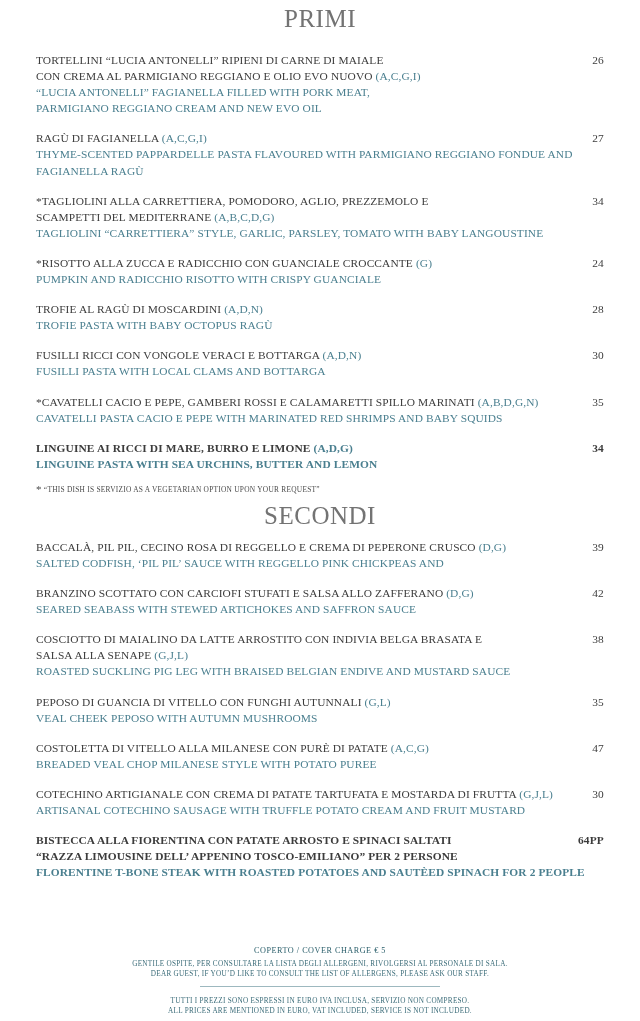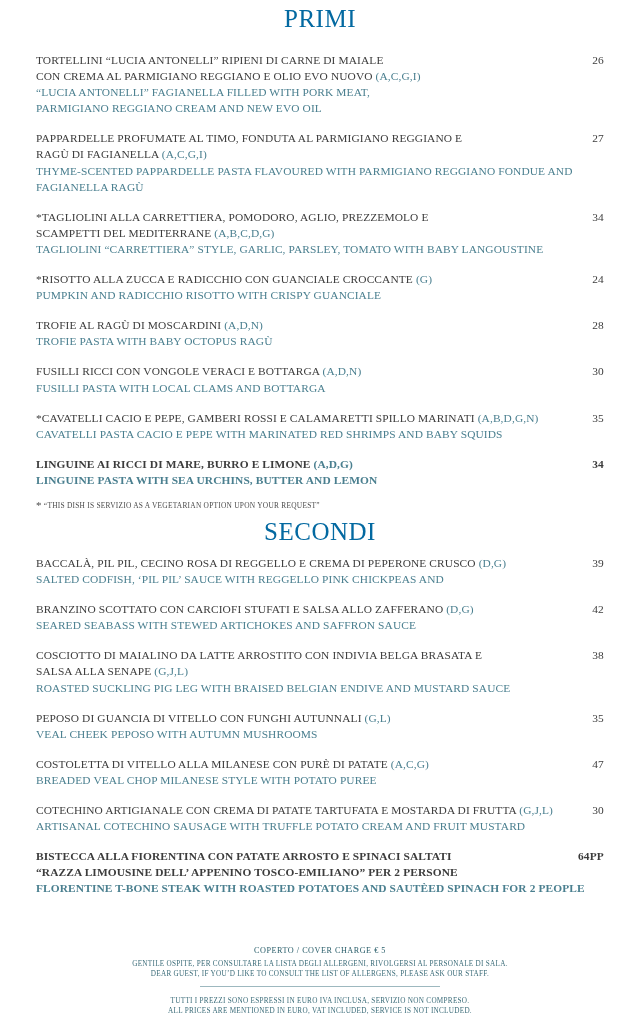--- a/index.html
+++ b/index.html
@@ -20,21 +20,21 @@
     position: relative;
     width: 640px;
     height: 1021px;
     box-sizing: border-box;
     padding: 0 36px;
   }
 
   
   .section-heading {
     text-align: center;
-    color: #0369a1;
+    color: #737373;
     font-size: 25px;
     font-weight: 400;
     letter-spacing: 0.5px;
     line-height: 1;
     margin: 0;
     padding: 0;
     font-family: "Liberation Serif", "DejaVu Serif", serif;
   }
   .section-primi { padding-top: 6px; padding-bottom: 21px; }
   .section-secondi { padding-top: 8px; padding-bottom: 11px; }
@@ -139,21 +139,20 @@
         <div class="dish-text">
           <div class="line line-it"><span>TORTELLINI “LUCIA ANTONELLI” RIPIENI DI CARNE DI MAIALE</span></div>
           <div class="line line-it"><span>CON CREMA AL PARMIGIANO REGGIANO E OLIO EVO NUOVO </span><span class="alg">(A,C,G,I)</span></div>
           <div class="line line-en"><span>“LUCIA ANTONELLI” FAGIANELLA FILLED WITH PORK MEAT,</span></div>
           <div class="line line-en"><span>PARMIGIANO REGGIANO CREAM AND NEW EVO OIL</span></div>
         </div>
         <div class="dish-price">26</div>
       </div>
       <div class="dish">
         <div class="dish-text">
-          <div class="line line-it"><span>PAPPARDELLE PROFUMATE AL TIMO, FONDUTA AL PARMIGIANO REGGIANO E</span></div>
           <div class="line line-it"><span>RAGÙ DI FAGIANELLA </span><span class="alg">(A,C,G,I)</span></div>
           <div class="line line-en"><span>THYME-SCENTED PAPPARDELLE PASTA FLAVOURED WITH PARMIGIANO REGGIANO FONDUE AND</span></div>
           <div class="line line-en"><span>FAGIANELLA RAGÙ</span></div>
         </div>
         <div class="dish-price">27</div>
       </div>
       <div class="dish">
         <div class="dish-text">
           <div class="line line-it"><span>*TAGLIOLINI ALLA CARRETTIERA, POMODORO, AGLIO, PREZZEMOLO E</span></div>
           <div class="line line-it"><span>SCAMPETTI DEL MEDITERRANE </span><span class="alg">(A,B,C,D,G)</span></div>

